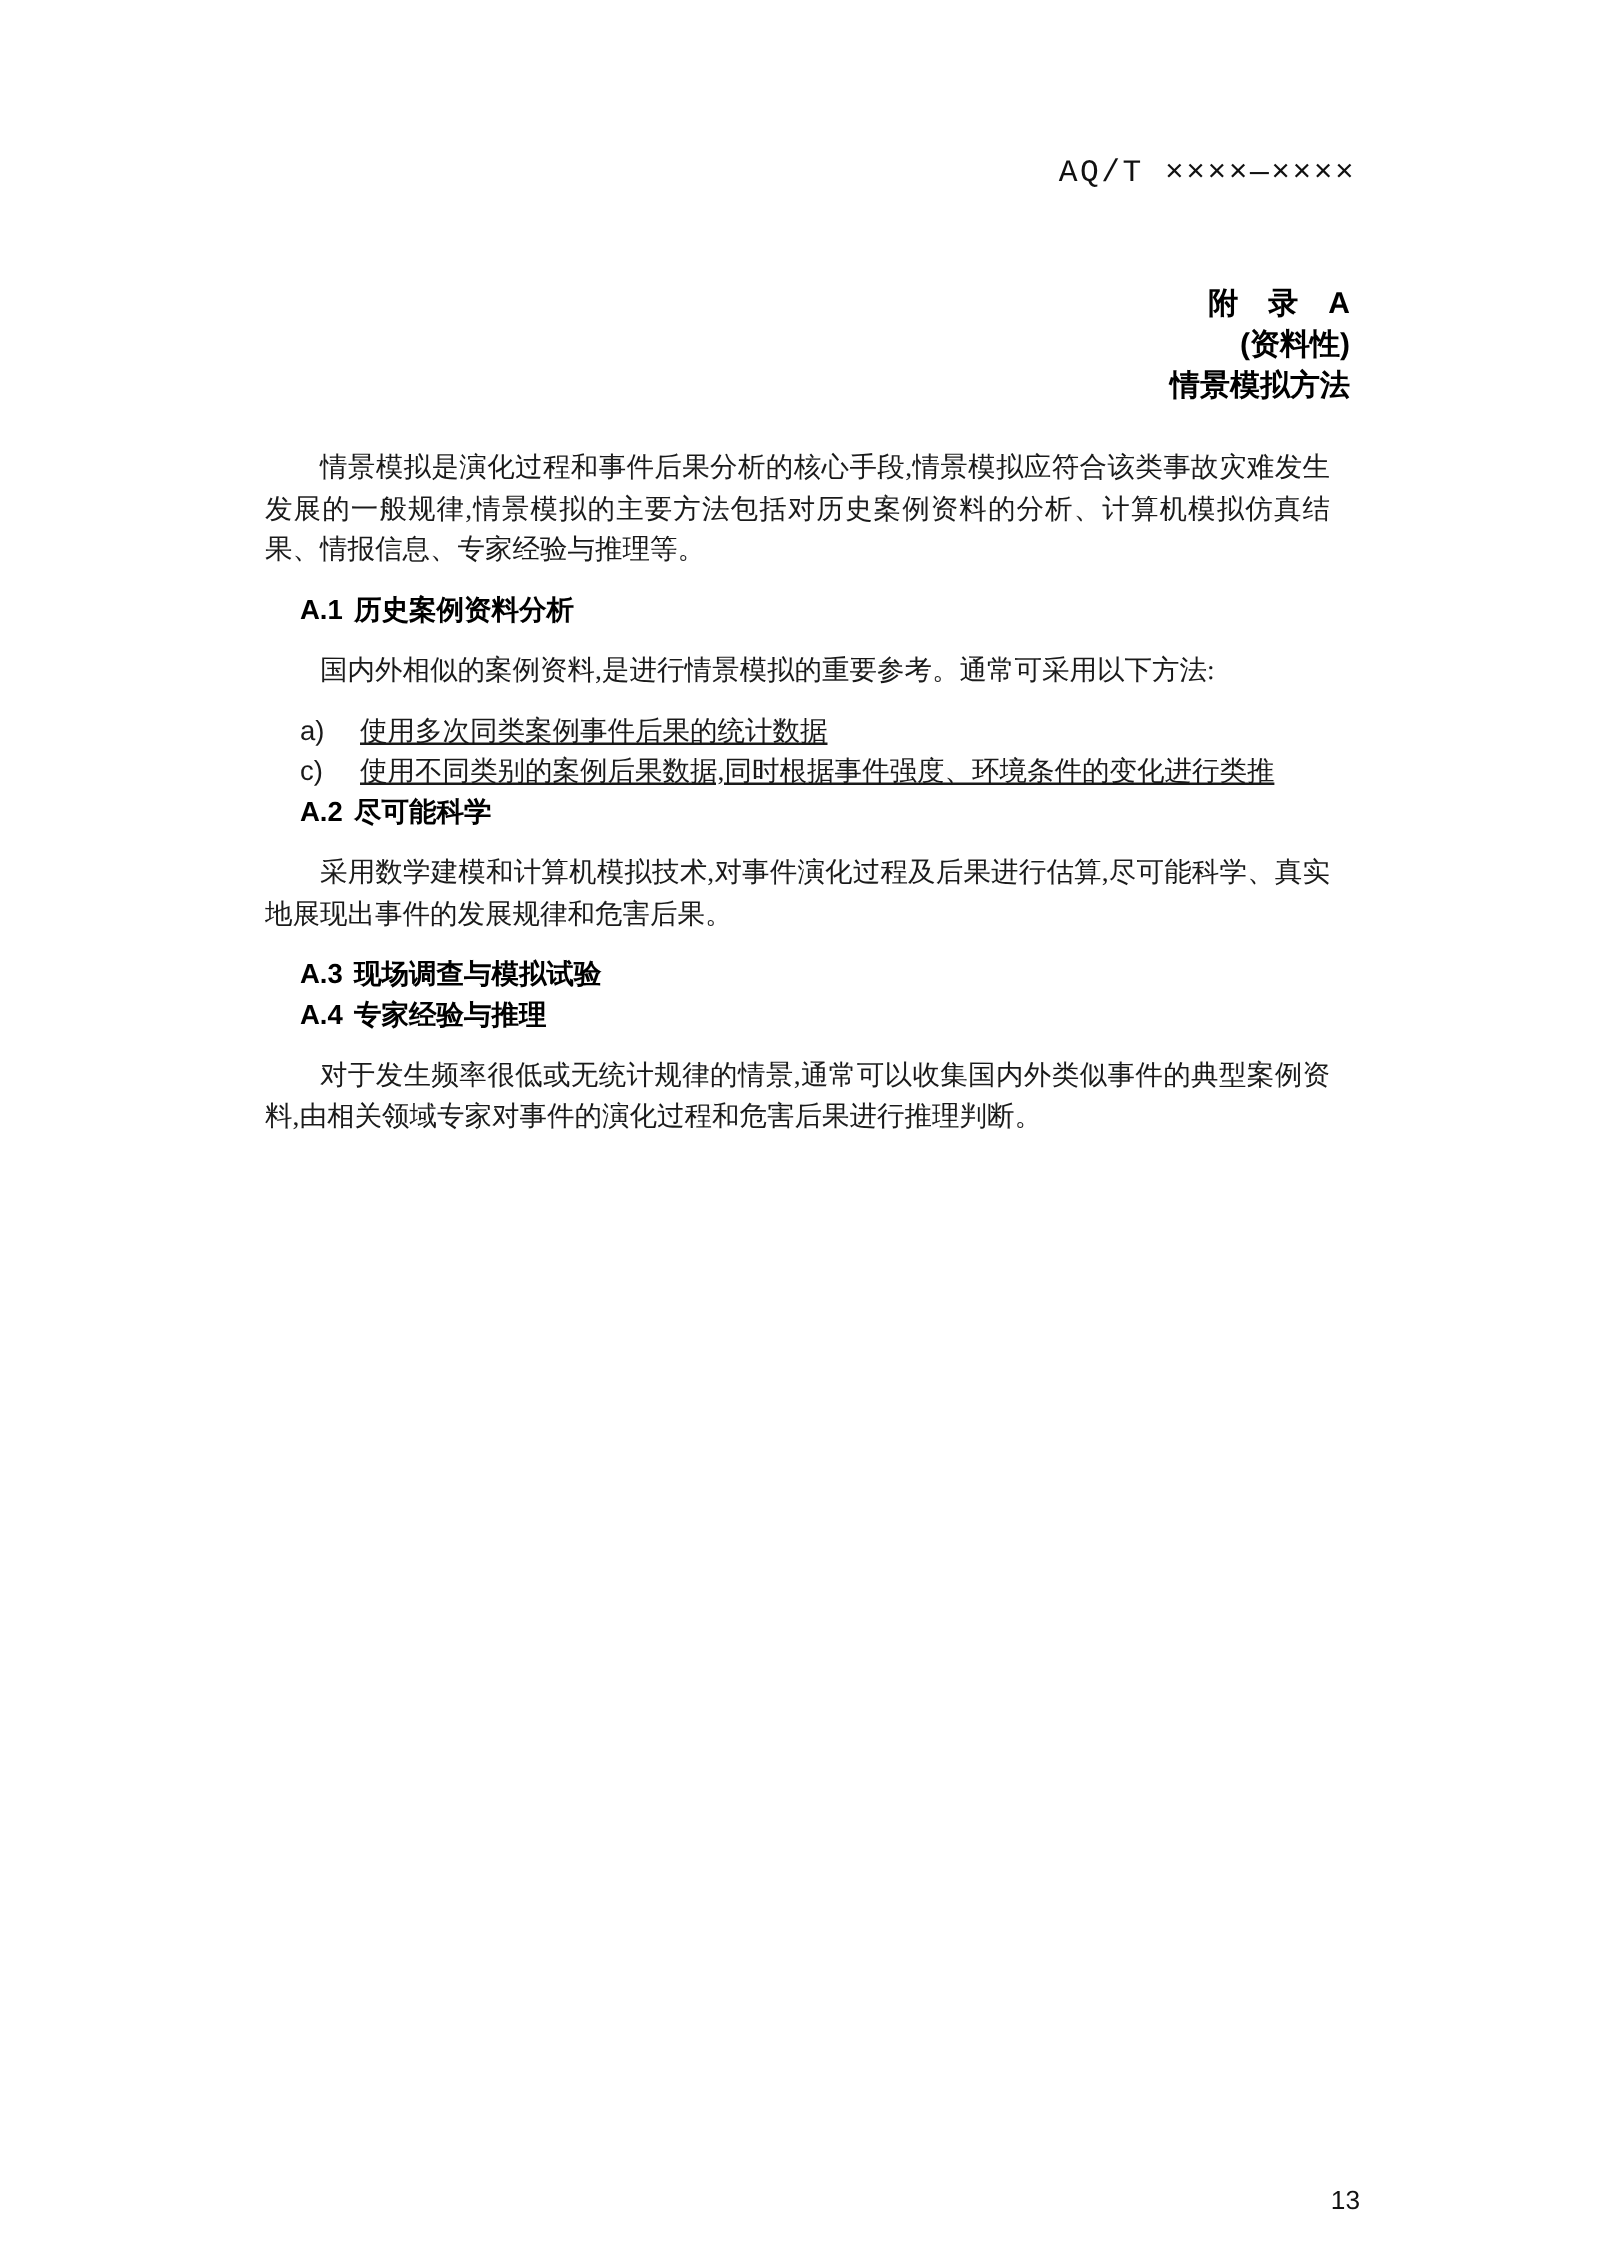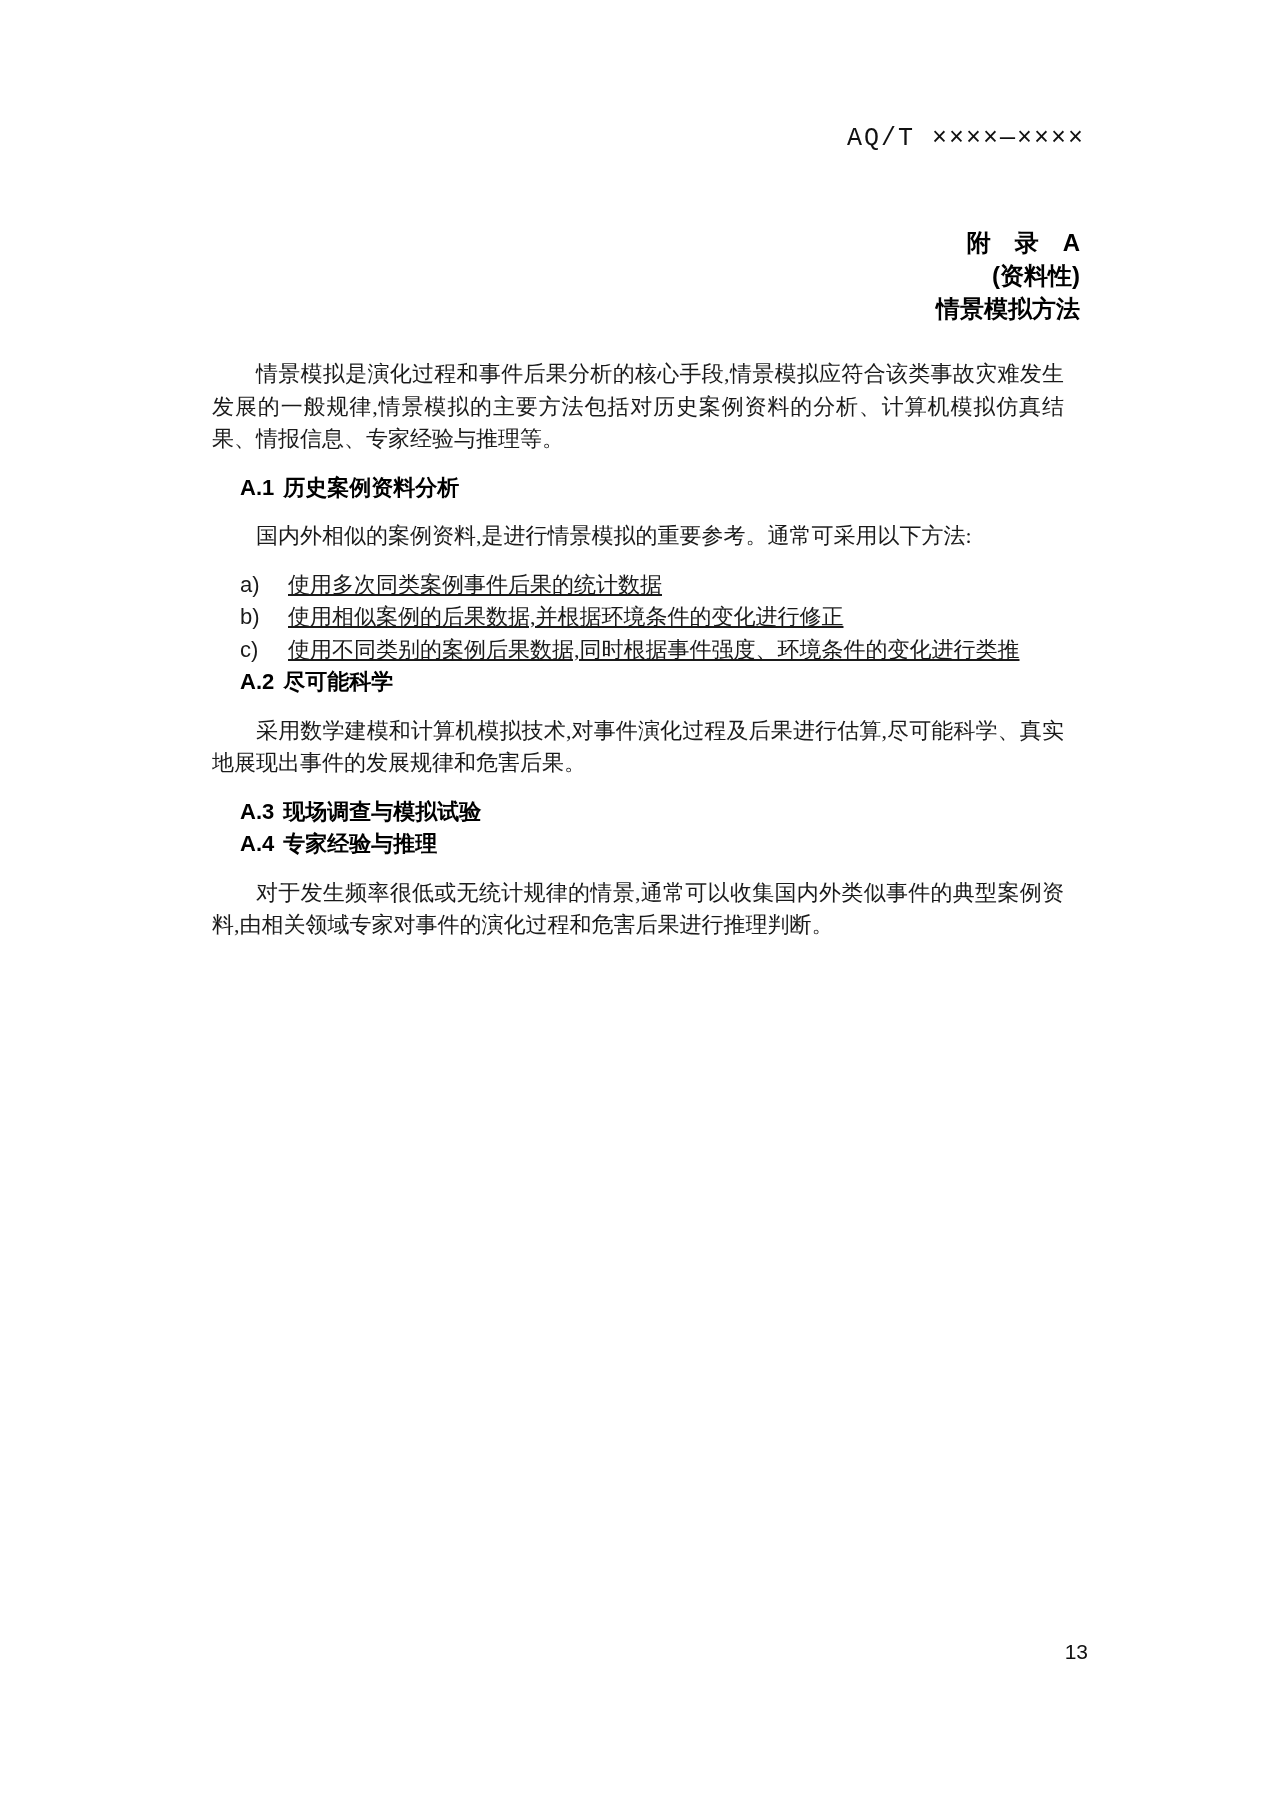--- a/index.html
+++ b/index.html
@@ -47,21 +47,21 @@
   }
   .h-num { margin-right:9px; }
   .li { padding-left:2em;text-decoration:underline; }
   .li-marker {
     display:inline-block;
     min-width:48px;
     font-family:"Liberation Sans", sans-serif;
   }
   .page-num {
     position:absolute;
-    top:1640px; right:192px;
+    top:1749px; right:192px;
     font-family:"Liberation Sans", sans-serif;
     font-size:21px;
     color:#111;
   }
 </style>
 </head>
 <body>
 
 <div class="page">
 
@@ -78,23 +78,20 @@
     <p class="para intro">情景模拟是演化过程和事件后果分析的核心手段,情景模拟应符合该类事故灾难发生发展的一般规律,情景模拟的主要方法包括对历史案例资料的分析、计算机模拟仿真结果、情报信息、专家经验与推理等。</p>
 
     <div class="sec-h">
       <span class="h-num">A.1</span><span class="h-text">历史案例资料分析</span>
     </div>
     <p class="para">国内外相似的案例资料,是进行情景模拟的重要参考。通常可采用以下方法:</p>
     <div class="li">
       <span class="li-marker">a)</span><span>使用多次同类案例事件后果的统计数据</span>
     </div>
     <div class="li">
-      <span class="li-marker">b)</span><span>使用相似案例的后果数据,并根据环境条件的变化进行修正</span>
-    </div>
-    <div class="li">
       <span class="li-marker">c)</span><span>使用不同类别的案例后果数据,同时根据事件强度、环境条件的变化进行类推</span>
     </div>
 
     <div class="sec-h">
       <span class="h-num">A.2</span><span class="h-text">尽可能科学</span>
     </div>
     <p class="para">采用数学建模和计算机模拟技术,对事件演化过程及后果进行估算,尽可能科学、真实地展现出事件的发展规律和危害后果。</p>
 
     <div class="sec-h">
       <span class="h-num">A.3</span><span class="h-text">现场调查与模拟试验</span>

